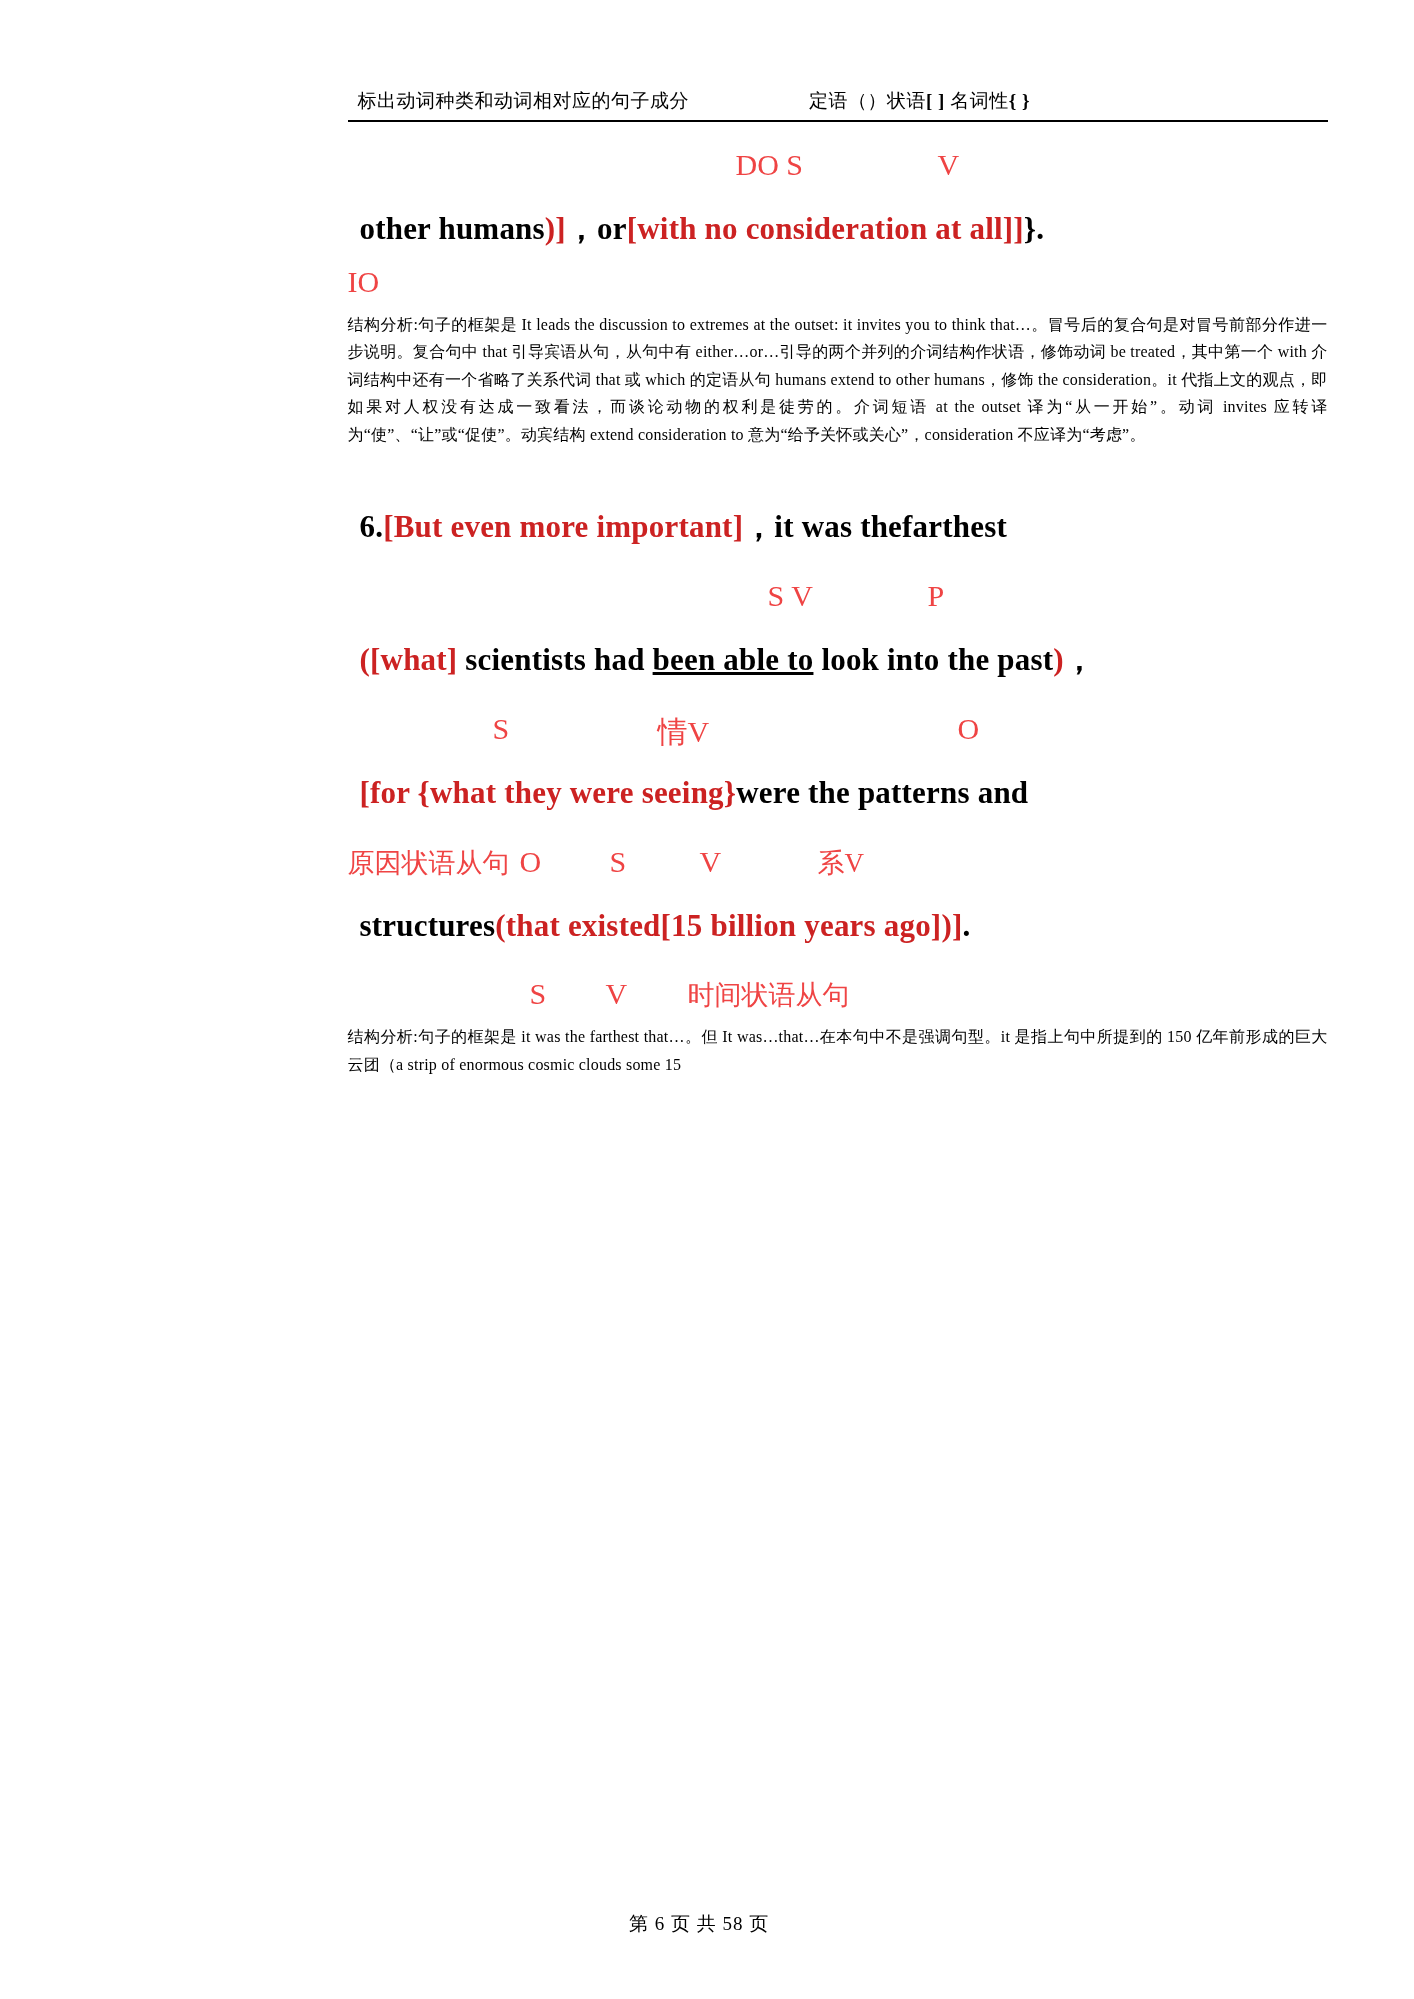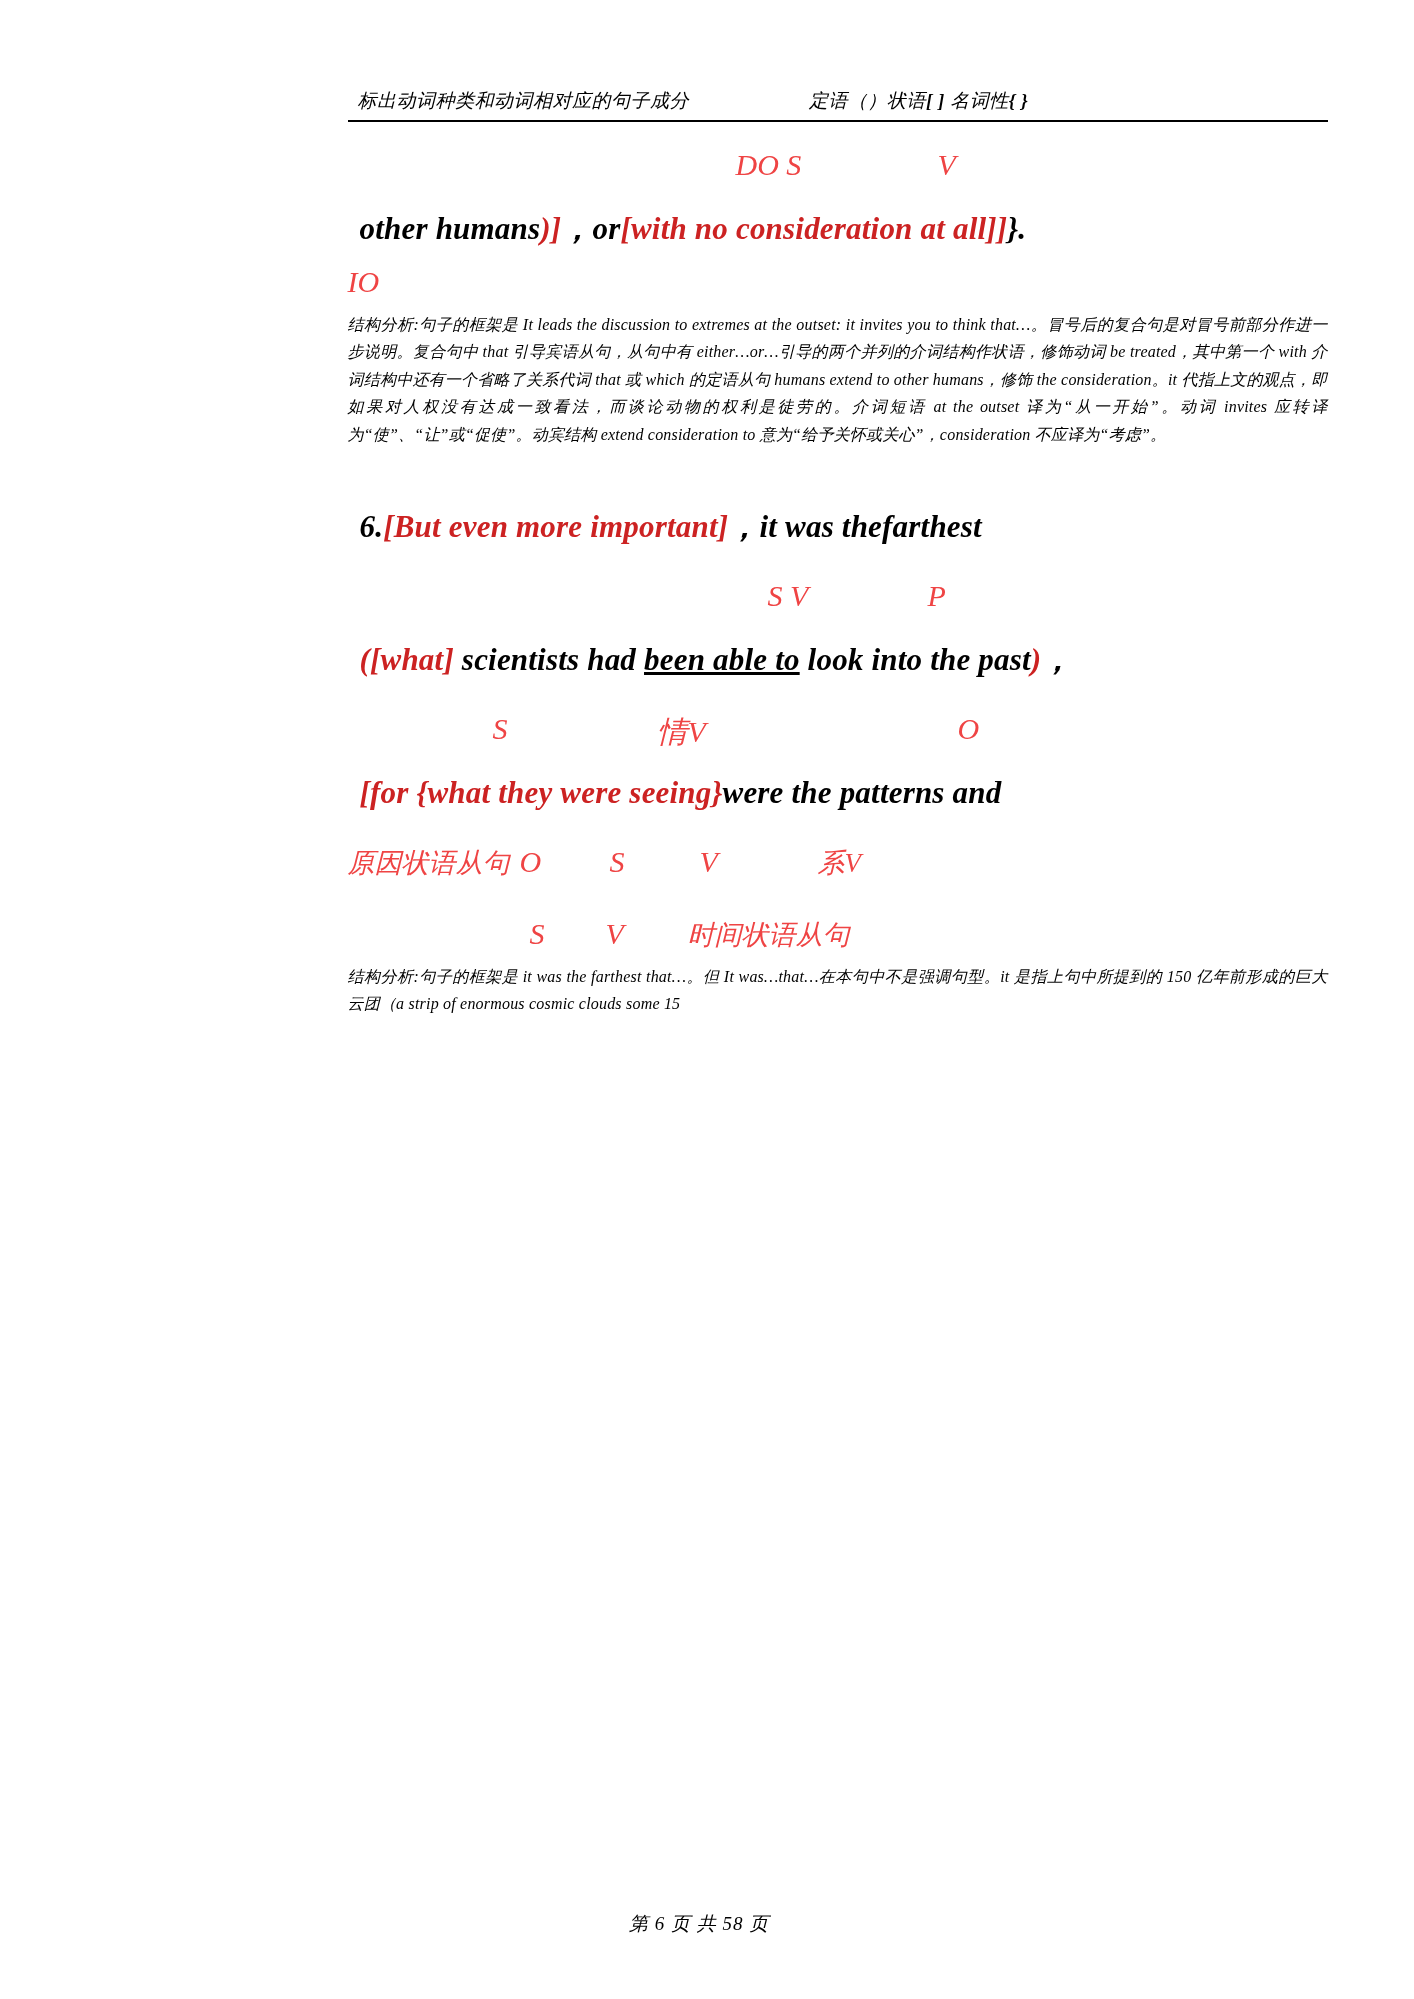--- a/index.html
+++ b/index.html
@@ -11,21 +11,20 @@
     font-family: "Liberation Serif", serif;
     color: #000000;
   }
   .page {
     position: relative;
     width: 1155px;
     height: 1999px;
     margin: 0 auto;
     background: #ffffff;
     box-sizing: border-box;
-    font-style: italic;
   }
   .content {
     position: absolute;
     left: 218px;
     top: 88px;
     width: 980px;
   }
 
   
   .header {
@@ -158,20 +157,23 @@
     <div class="spacer-md"></div>
 
     <div class="annot small">
       <span style="left:0px;">原因状语从句</span>
       <span style="left:172px; font-size:30px;">O</span>
       <span style="left:262px; font-size:30px;">S</span>
       <span style="left:352px; font-size:30px;">V</span>
       <span style="left:470px;">系V</span>
     </div>
 
+    <div class="sent">
+      <span class="blk">structures</span><span class="red">(that existed</span><span class="red">[15 billion years ago]</span><span class="red">)]</span><span class="blk">.</span>
+    </div>
 
     <div class="spacer-md"></div>
 
     <div class="annot small">
       <span style="left:182px; font-size:30px;">S</span>
       <span style="left:258px; font-size:30px;">V</span>
       <span style="left:340px;">时间状语从句</span>
     </div>
 
     <div class="analysis">结构分析:句子的框架是 it was the farthest that…。但 It was…that…在本句中不是强调句型。it 是指上句中所提到的 150 亿年前形成的巨大云团（a strip of enormous cosmic clouds some 15</div>

